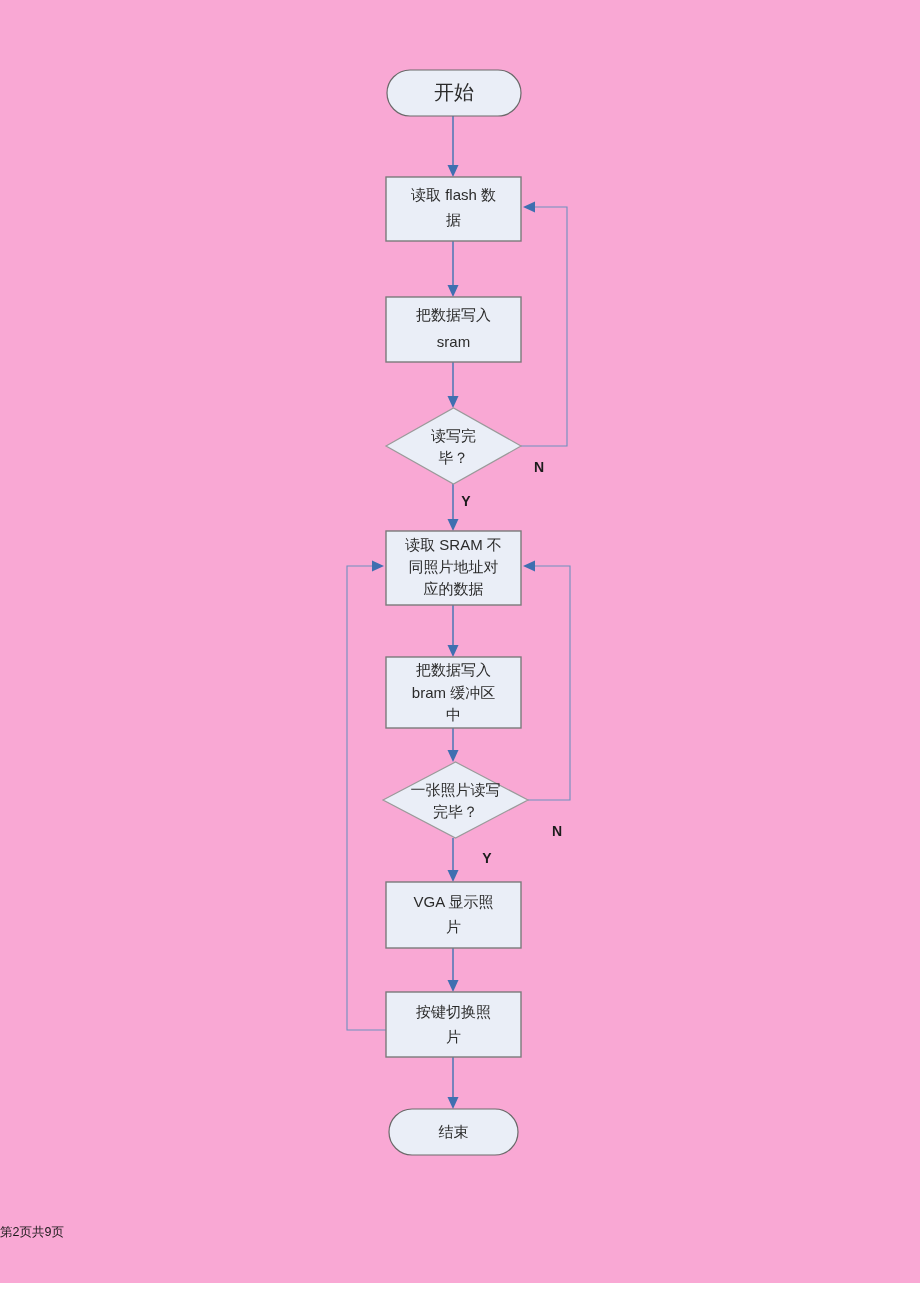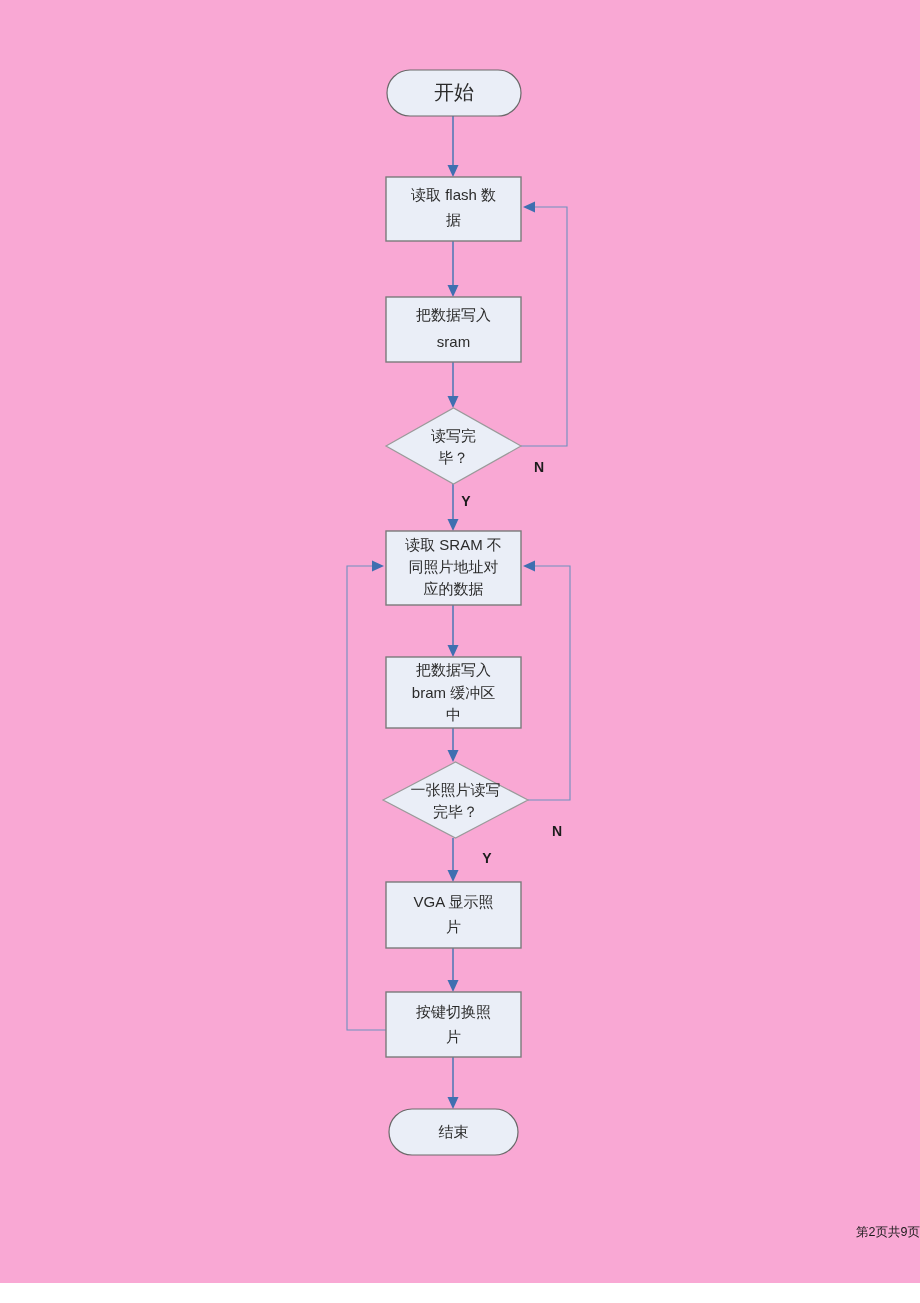--- a/index.html
+++ b/index.html
@@ -70,21 +70,21 @@
     font-size: 14px;
     font-weight: bold;
     text-anchor: middle;
     dominant-baseline: middle;
   }
   .footer {
     position: absolute;
     left: 0;
     top: 1224px;
     width: 920px;
-    text-align: right;
+    text-align: left;
     font-size: 12.5px;
     color: #1a1a1a;
     font-family: "Liberation Sans", "DejaVu Sans", sans-serif;
   }
 </style>
 </head>
 <body>
 
 <div id="page">
 

